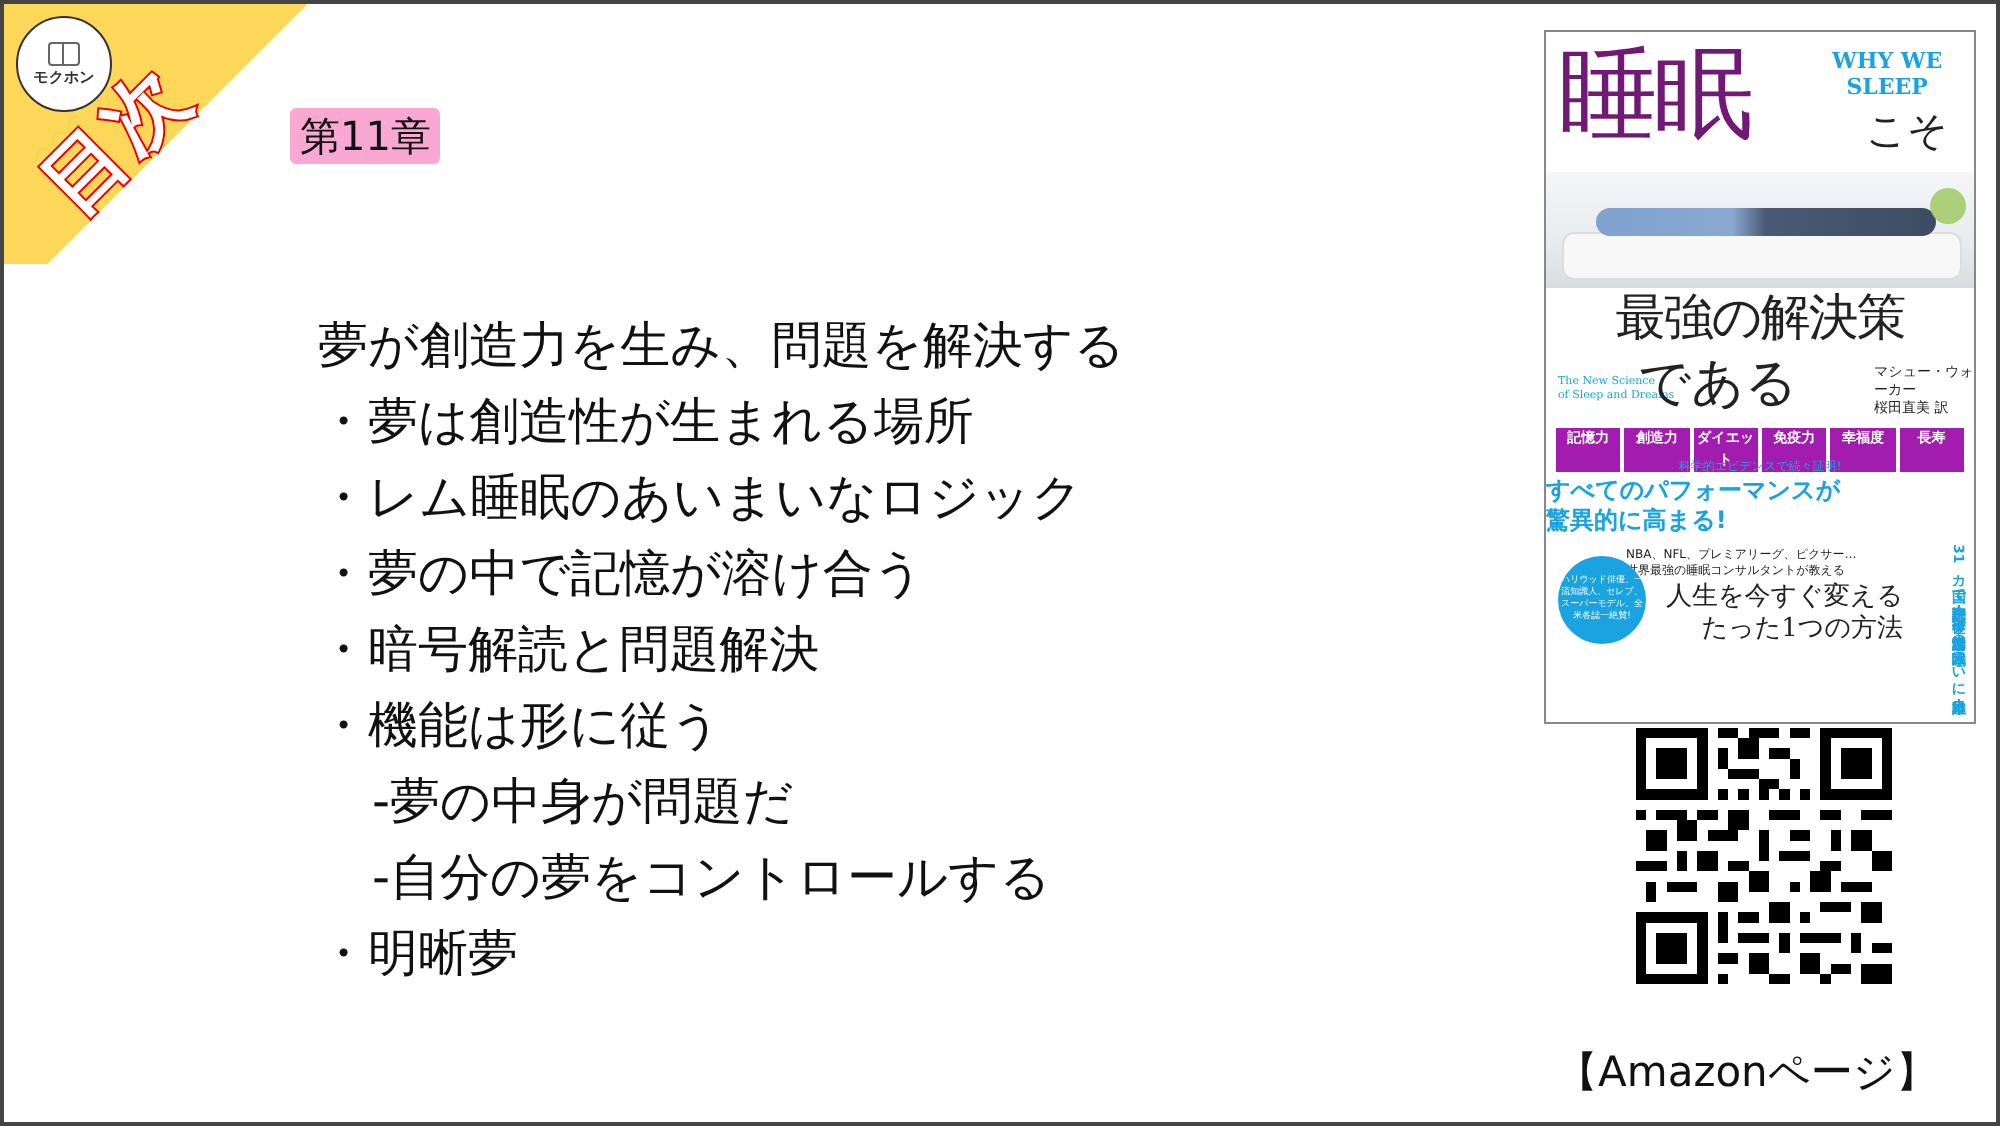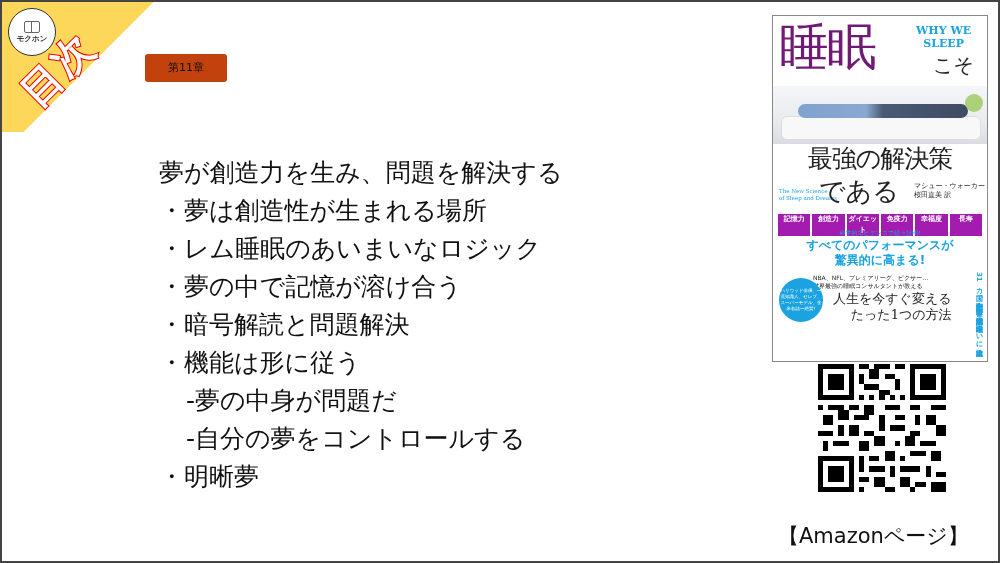--- a/index.html
+++ b/index.html
@@ -5,43 +5,43 @@
   html, body { margin: 0; padding: 0; }
   body { width: 1000px; height: 563px; overflow: hidden; background: #fff; font-family: "DejaVu Sans", "Liberation Sans", sans-serif; }
   .slide { position: relative; width: 996px; height: 559px; border: 2px solid #444; background: #fff; overflow: hidden; }
   .corner-fill { position: absolute; left: -2px; top: -2px; width: 180px; height: 132px; background: linear-gradient(135deg, #fcd75a 0%, #fcd75a 50%, transparent 50%); }
   .logo { position: absolute; left: 6px; top: 6px; width: 46px; height: 46px; border-radius: 50%; background: #fff; border: 1.5px solid #333; display: flex; flex-direction: column; align-items: center; justify-content: center; }
   .logo-icon { width: 14px; height: 10px; border: 1.3px solid #666; border-radius: 2px; position: relative; margin-bottom: 2px; }
   .logo-icon::after { content: ""; position: absolute; left: 6px; top: 0; width: 1px; height: 10px; background: #666; }
   .logo-text { font-size: 7.5px; font-weight: bold; color: #333; line-height: 1; }
   .mokuji { position: absolute; left: 14px; top: 40px; font-size: 40px; font-weight: bold; color: #fff; transform: rotate(-45deg); transform-origin: center; -webkit-text-stroke: 2px #e00; paint-order: stroke fill; letter-spacing: 2px; text-shadow: 0 0 1px #e00; }
   .chapter { position: absolute; left: 143px; top: 52px; }
-  .chapter-line { display: inline-block; background: #c2410c; padding: 1px 23px; font-size: 11px; color: #111; line-height: 26px; border-radius: 3px; }
+  .chapter-line { display: inline-block; background: #f9a8d4; padding: 1px 5px; font-size: 20px; color: #111; line-height: 26px; border-radius: 3px; }
   .chapter-line2 { display: block; margin-top: 0; }
   .content { position: absolute; left: 157px; top: 152px; color: #111; }
   .heading { font-size: 25px; line-height: 38px; margin: 0; }
   .item { font-size: 25px; line-height: 38px; margin: 0; padding-left: 0; }
   .bullet::before { content: "・"; }
   .sub { padding-left: 27px; }
   .book { position: absolute; left: 770px; top: 13px; width: 214px; height: 345px; border: 1.5px solid #888; background: #fff; overflow: hidden; }
   .book-title { position: absolute; left: 6px; top: 0; font-family: "DejaVu Serif", serif; font-size: 50px; color: #701a75; letter-spacing: -2px; line-height: 62px; }
   .book-why { position: absolute; left: 143px; top: 8px; font-family: "DejaVu Serif", serif; font-size: 11px; font-weight: bold; color: #1aa3e0; text-align: center; line-height: 13px; }
   .book-koso { position: absolute; left: 160px; top: 36px; font-family: "DejaVu Serif", serif; font-size: 20px; color: #222; }
   .book-photo { position: absolute; left: 0; top: 70px; width: 214px; height: 58px; background: linear-gradient(180deg, #f4f6f8 0%, #e9ecef 60%, #d9dde1 100%); }
   .sofa { position: absolute; left: 8px; top: 30px; width: 198px; height: 22px; background: #f8f8f8; border-radius: 6px; border: 1px solid #ddd; }
   .person { position: absolute; left: 25px; top: 18px; width: 170px; height: 14px; background: linear-gradient(90deg, #7fa2cf 0%, #8aa8d1 40%, #4a5a74 50%, #3e4c63 100%); border-radius: 7px; }
   .plant { position: absolute; right: 4px; top: 8px; width: 18px; height: 18px; background: #9bc85a; border-radius: 50%; opacity: .8; }
   .book-sub { position: absolute; left: 0; top: 128px; width: 214px; text-align: center; font-family: "DejaVu Serif", serif; font-size: 25px; color: #222; line-height: 30px; letter-spacing: -1px; }
   .book-dearu { position: absolute; left: 46px; top: 158px; font-family: "DejaVu Serif", serif; font-size: 26px; color: #222; }
   .book-en { position: absolute; left: 6px; top: 172px; font-family: "DejaVu Serif", serif; font-size: 5.5px; color: #1aa3e0; line-height: 7px; }
-  .book-author { position: absolute; left: 141px; top: 166px; font-size: 7px; color: #222; line-height: 9px; }
+  .book-author { position: absolute; left: 164px; top: 166px; font-size: 7px; color: #222; line-height: 9px; }
   .book-tags { position: absolute; left: 5px; top: 198px; width: 204px; display: flex; gap: 2px; }
   .book-tag { flex: 1; background: #a21caf; color: #fff; font-size: 7px; text-align: center; line-height: 11px; font-weight: bold; }
   .book-evi { position: absolute; left: 0; top: 213px; width: 214px; text-align: center; font-size: 6px; color: #1aa3e0; }
-  .book-perf { position: absolute; left: 0; top: 222px; width: 214px; text-align: center; font-size: 12px; font-weight: bold; color: #1aa3e0; line-height: 15px; }
+  .book-perf { position: absolute; left: 0; top: 222px; width: 214px; text-align: left; font-size: 12px; font-weight: bold; color: #1aa3e0; line-height: 15px; }
   .book-nba { position: absolute; left: 40px; top: 258px; font-size: 6px; color: #222; line-height: 8px; }
   .book-life { position: absolute; left: 60px; top: 275px; font-family: "DejaVu Serif", serif; font-size: 13px; color: #222; line-height: 16px; text-align: right; }
   .book-circle { position: absolute; left: 6px; top: 262px; width: 44px; height: 44px; border-radius: 50%; background: #1aa3e0; color: #fff; font-size: 4.5px; text-align: center; display: flex; align-items: center; justify-content: center; line-height: 6px; }
   .book-vert { position: absolute; right: 4px; top: 256px; writing-mode: vertical-rl; font-size: 7px; font-weight: bold; color: #1aa3e0; line-height: 9px; }
   .qr { position: absolute; left: 816px; top: 362px; width: 128px; height: 128px; }
   .amazon { position: absolute; left: 776px; top: 520px; font-size: 21px; color: #111; }
 </style>
 </head>
 <body>
 

